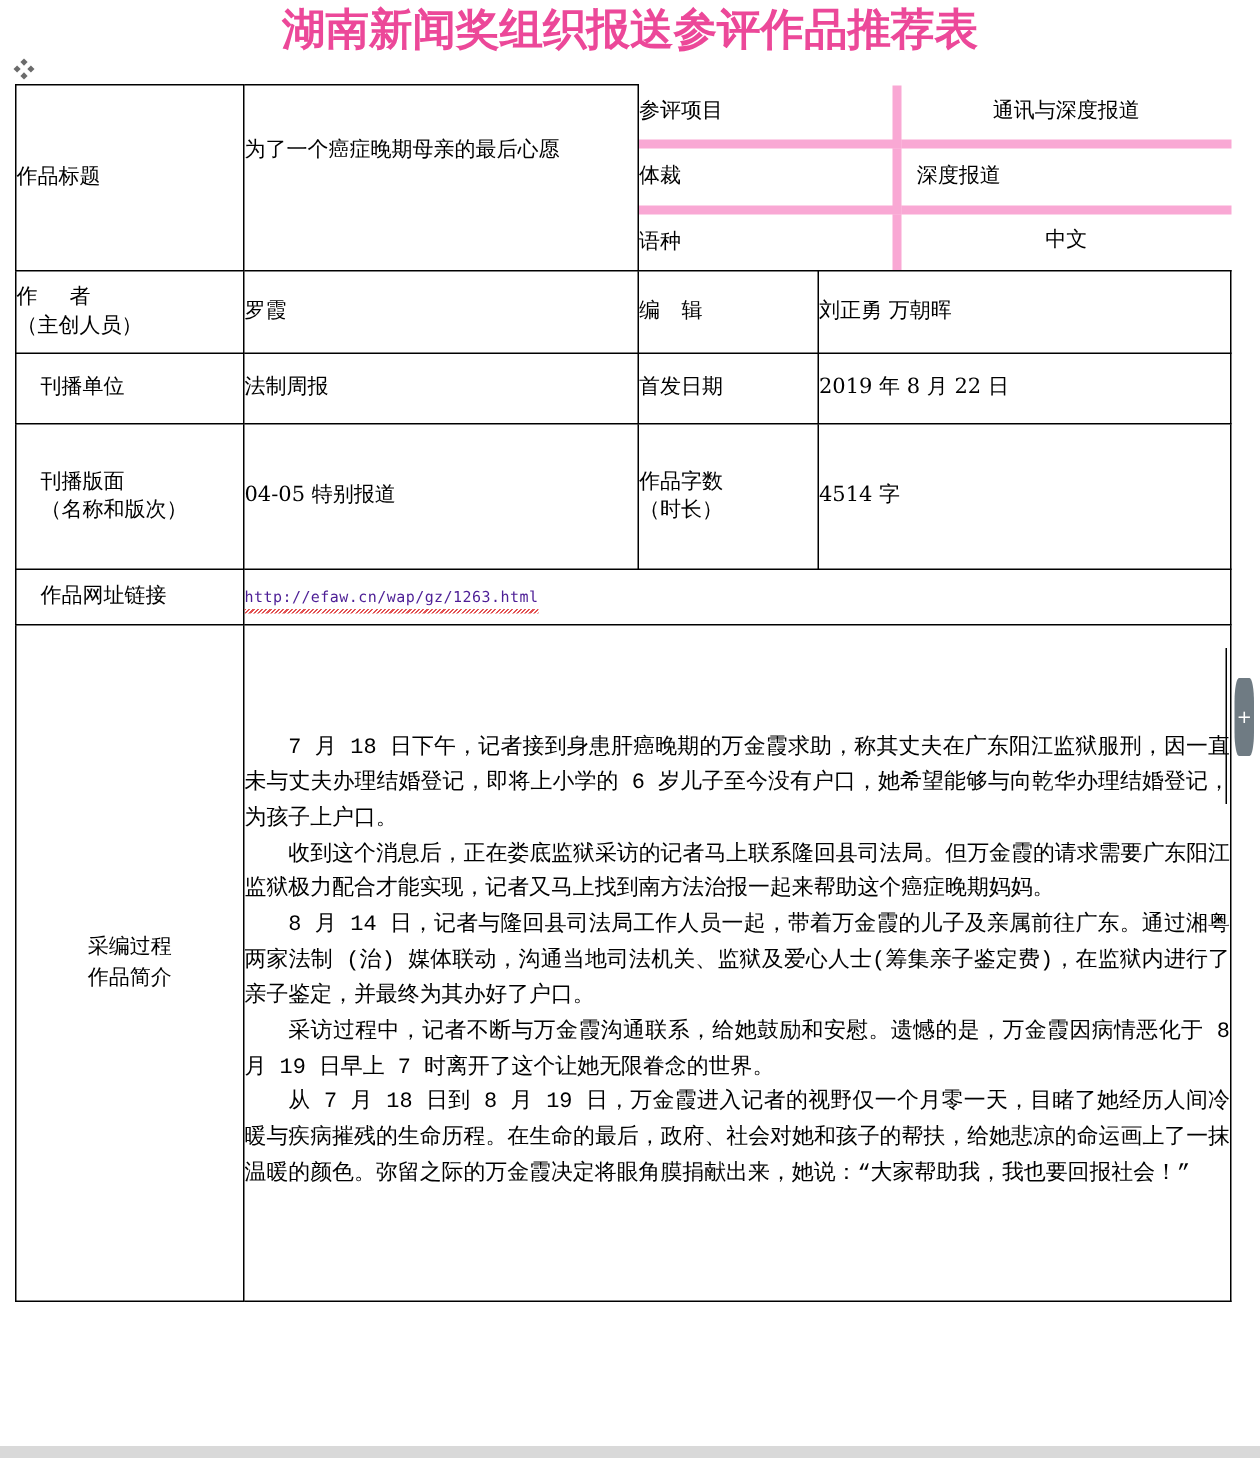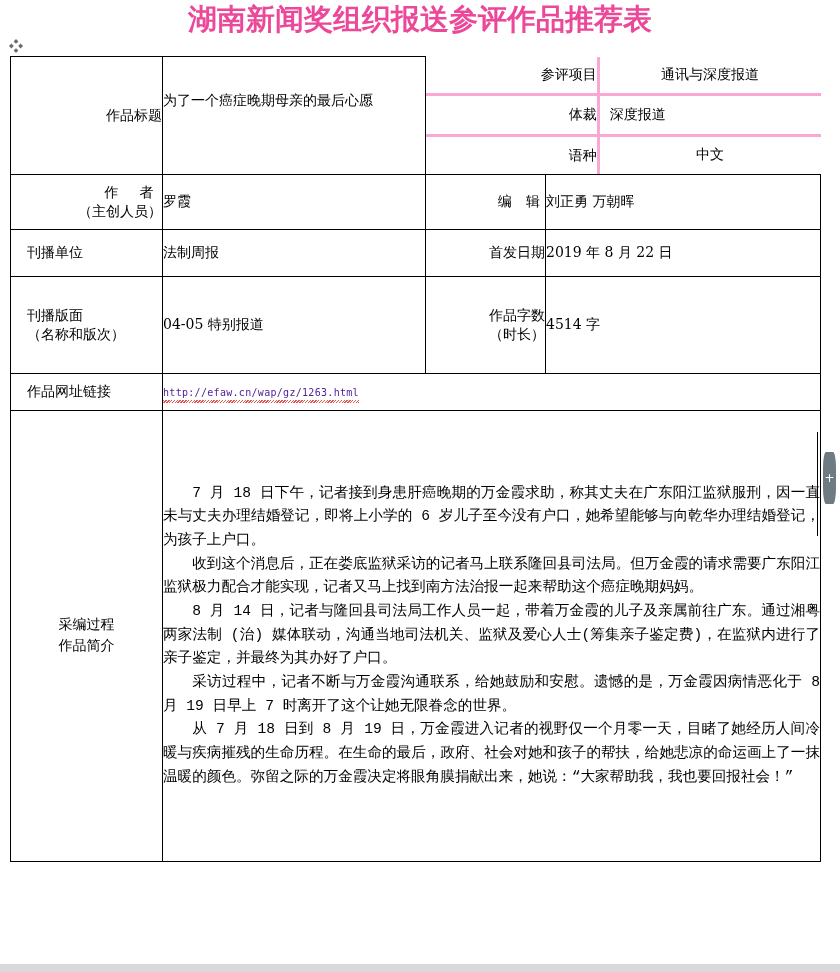--- a/index.html
+++ b/index.html
@@ -79,21 +79,21 @@
     font-family: "DejaVu Serif", "Liberation Serif", serif;
   }
   table.form td {
     border: 1px solid #000000;
     padding: 0;
     vertical-align: middle;
     color: #000;
     font-size: 14px;
   }
   .lbl {
-    text-align: right;
+    text-align: left;
     font-size: 14.5px;
     line-height: 1.35;
     padding: 4px 2px;
     font-family: "DejaVu Serif", "Liberation Serif", serif;
   }
   .lbl.left {
     text-align: left;
     padding-left: 16px;
   }
   .val {
@@ -105,21 +105,21 @@
   }
   .val.center { text-align: center; padding-left: 0; }
 
   
   table.sub {
     border-collapse: collapse;
     width: 100%;
     table-layout: fixed;
   }
   table.sub td {
-    border: 3px solid #f9a8d4;
+    border: 6px solid #f9a8d4;
     font-size: 14px;
   }
   table.sub td.nb-t { border-top: none; }
   table.sub td.nb-r { border-right: none; }
   table.sub td.nb-l { border-left: none; }
   table.sub td.nb-b { border-bottom: none; }
 
   .cell-title-left { height: 112px; }
 
   
@@ -163,21 +163,21 @@
     text-align: justify;
     text-justify: inter-ideograph;
     font-family: Liberation Mono, monospace;
     color: #000;
   }
   .side-label {
     text-align: center;
     font-size: 14.5px;
     line-height: 1.5;
     vertical-align: middle;
-    font-family: Liberation Mono, monospace;
+    font-family: Liberation Serif, serif;
   }
 
   .sp { letter-spacing: 0.6em; }
   .sp2 { letter-spacing: 0.35em; }
 
   
   .bottom-strip {
     position: absolute;
     left: 0;
     bottom: 0;

